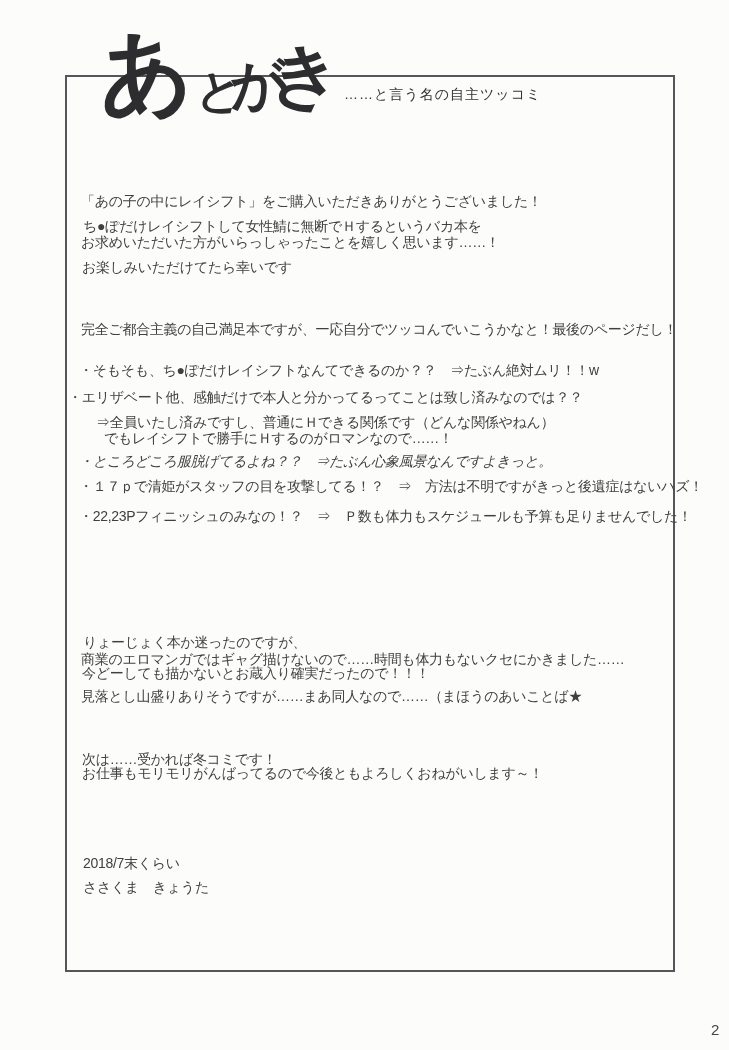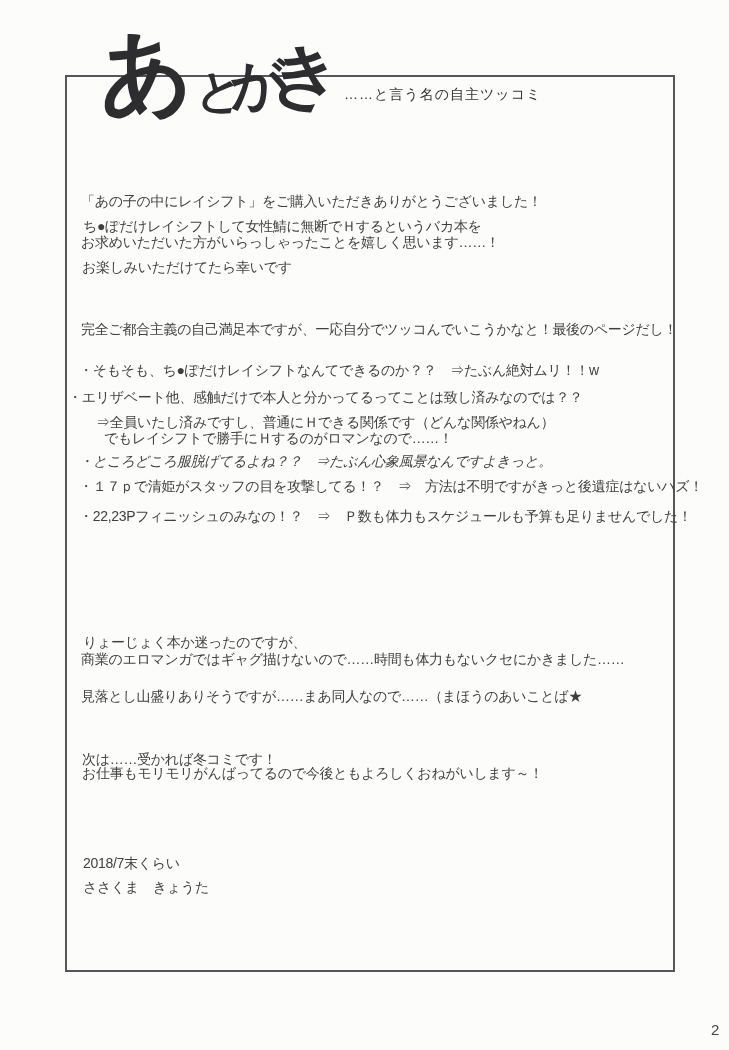--- a/index.html
+++ b/index.html
@@ -106,20 +106,21 @@
   <div class="ln l4">完全ご都合主義の自己満足本ですが、一応自分でツッコんでいこうかなと！最後のページだし！</div>
   <div class="ln l5">・そもそも、ち●ぽだけレイシフトなんてできるのか？？　⇒たぶん絶対ムリ！！w</div>
   <div class="ln l6">・エリザベート他、感触だけで本人と分かってるってことは致し済みなのでは？？</div>
   <div class="ln l7">⇒全員いたし済みですし、普通にＨできる関係です（どんな関係やねん）</div>
   <div class="ln l8">でもレイシフトで勝手にＨするのがロマンなので……！</div>
   <div class="ln l9">・ところどころ服脱げてるよね？？　⇒たぶん心象風景なんですよきっと。</div>
   <div class="ln l10">・１７ｐで清姫がスタッフの目を攻撃してる！？　⇒　方法は不明ですがきっと後遺症はないハズ！</div>
   <div class="ln l11">・22,23Pフィニッシュのみなの！？　⇒　Ｐ数も体力もスケジュールも予算も足りませんでした！</div>
   <div class="ln l14">りょーじょく本か迷ったのですが、</div>
   <div class="ln l15">商業のエロマンガではギャグ描けないので……時間も体力もないクセにかきました……</div>
+  <div class="ln l16">今どーしても描かないとお蔵入り確実だったので！！！</div>
   <div class="ln l17">見落とし山盛りありそうですが……まあ同人なので……（まほうのあいことば★</div>
   <div class="ln l18">次は……受かれば冬コミです！</div>
   <div class="ln l19">お仕事もモリモリがんばってるので今後ともよろしくおねがいします～！</div>
   <div class="ln l20">2018/7末くらい</div>
   <div class="ln l21">ささくま　きょうた</div>
 
   <div class="page-number">2</div>
 
 </div>
 

